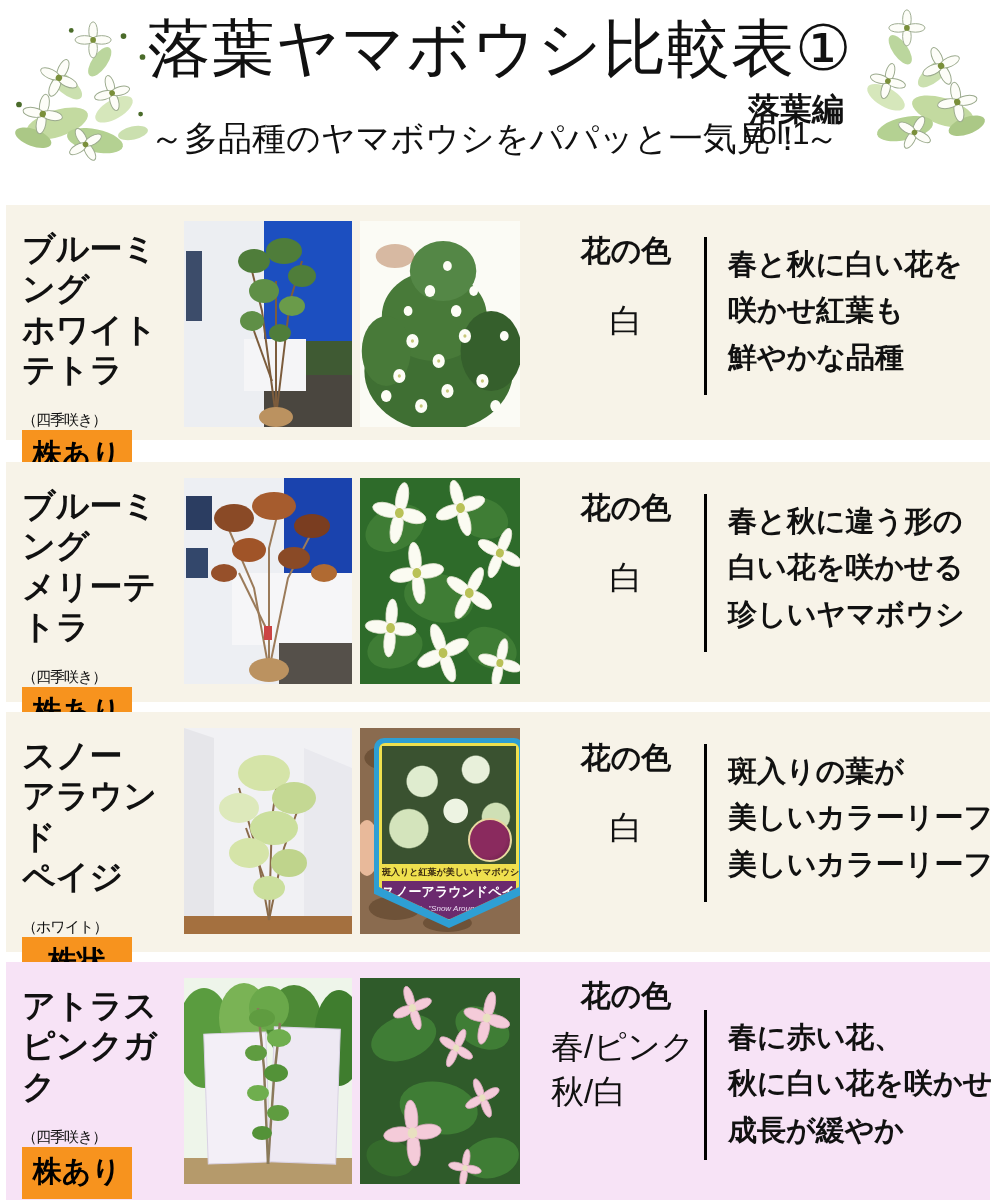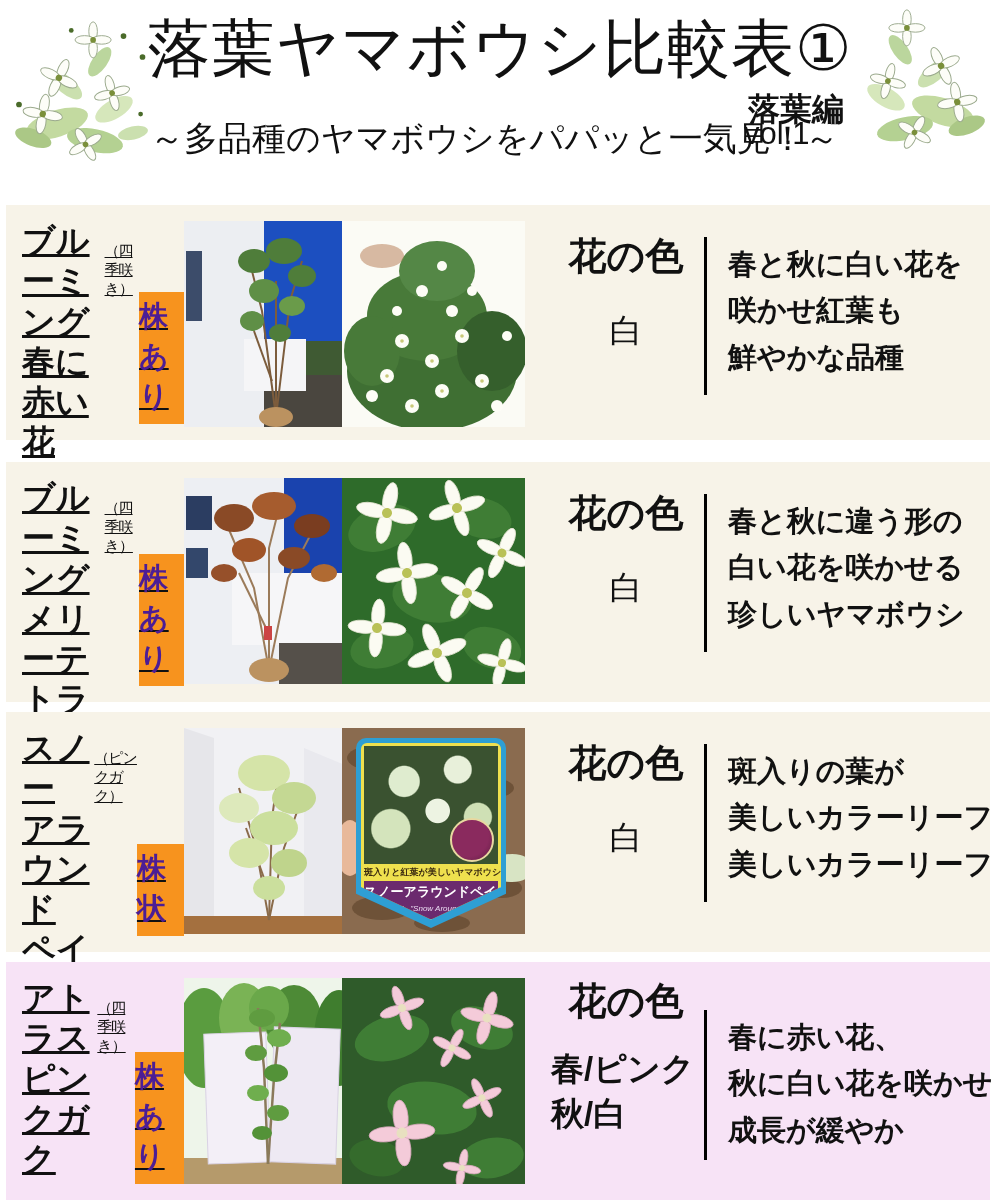--- a/index.html
+++ b/index.html
@@ -25,36 +25,36 @@
   .decor.right{top:4px;right:0;transform:scaleX(-1);}
 
   
   .row{position:absolute;left:6px;width:984px;background:var(--cream);}
   .row.pink{background:var(--pink);}
   .r1{top:205px;height:235px;}
   .r2{top:462px;height:240px;}
   .r3{top:712px;height:240px;}
   .r4{top:962px;height:238px;}
 
-  .name-col{position:absolute;left:16px;top:16px;bottom:16px;width:162px;
-    display:flex;align-items:flex-start;text-decoration:underline;}
+  .name-col{position:absolute;left:16px;top:24px;bottom:16px;width:162px;
+    display:flex;flex-direction:column;align-items:flex-start;}
   .vname{font-size:33px;font-weight:700;line-height:1.22;}
   .bloom{font-size:15px;font-weight:400;margin-top:21px;letter-spacing:-1px;}
-  .badge{margin-top:auto;background:var(--orange);color:#4c1d95;font-size:29px;
-    font-weight:700;width:110px;text-align:left;padding:5px 0 7px;}
+  .badge{margin-top:auto;background:var(--orange);color:#000000;font-size:29px;
+    font-weight:700;width:110px;text-align:center;padding:5px 0 7px;}
 
   .photo{position:absolute;top:16px;height:206px;overflow:hidden;background:#ddd;}
   .p1{left:178px;width:168px;}
-  .p2{left:336px;width:183px;}
+  .p2{left:354px;width:160px;}
   .photo svg{display:block;width:100%;height:100%;}
 
   .fc-col{position:absolute;left:543px;width:154px;top:26px;text-align:center;}
-  .fc-label{font-size:38px;font-weight:700;}
+  .fc-label{font-size:30px;font-weight:700;}
   .fc-value{font-size:33px;font-weight:400;margin-top:27px;}
-  .fc-lines{font-size:33px;font-weight:700;margin-top:20px;line-height:1.35;text-align:left;padding-left:2px;}
+  .fc-lines{font-size:33px;font-weight:400;margin-top:8px;line-height:1.35;text-align:left;padding-left:2px;}
   .r4 .fc-col{top:14px;}
 
   .divider{position:absolute;left:698px;top:32px;width:3px;height:158px;background:#000;}
   .r4 .divider{top:48px;height:150px;}
 
   .desc{position:absolute;left:722px;right:8px;top:36px;font-size:29px;
     font-weight:700;line-height:1.6;white-space:nowrap;}
   .r4 .desc{top:52px;}
 
   
@@ -191,21 +191,21 @@
 
   <h1 class="hdr-title">落葉ヤマボウシ比較表①</h1>
   <div class="hdr-sub">～多品種のヤマボウシをパパッと一気見！～</div>
   <div class="hdr-ed">落葉編</div>
   <div class="hdr-vol">vol.1</div>
 
   <section class="row r1">
     <div class="name-col">
       <div class="vname">
         <div>ブルーミング</div>
-        <div>春に赤い花</div>
+        <div>ホワイト</div>
         <div>テトラ</div>
       </div>
       <div class="bloom">（四季咲き）</div>
       <div class="badge">株あり</div>
     </div>
 
     <div class="photo p1">
       <svg viewBox="0 0 168 206" preserveAspectRatio="none">
         <rect width="168" height="206" fill="#ecedf1"></rect>
         <rect x="58" width="110" height="160" fill="#1c4fc0"></rect>
@@ -407,21 +407,21 @@
     </div>
   </section>
 
   <section class="row r3">
     <div class="name-col">
       <div class="vname">
         <div>スノー</div>
         <div>アラウンド</div>
         <div>ペイジ</div>
       </div>
-      <div class="bloom">（ピンクガク）</div>
+      <div class="bloom">（ホワイト）</div>
       <div class="badge">株状</div>
     </div>
 
     <div class="photo p1">
       <svg viewBox="0 0 168 206" preserveAspectRatio="none">
         <rect width="168" height="206" fill="#f1f1f4"></rect>
         <path d="M0 0 L30 10 L30 206 L0 206 Z" fill="#e6e6ea"></path>
         <path d="M120 20 L168 40 L168 206 L120 206 Z" fill="#e9e9ee"></path>
         <rect x="0" y="188" width="168" height="18" fill="#a4703f"></rect>
         <g stroke="#8a6b4a" stroke-width="2" fill="none">

